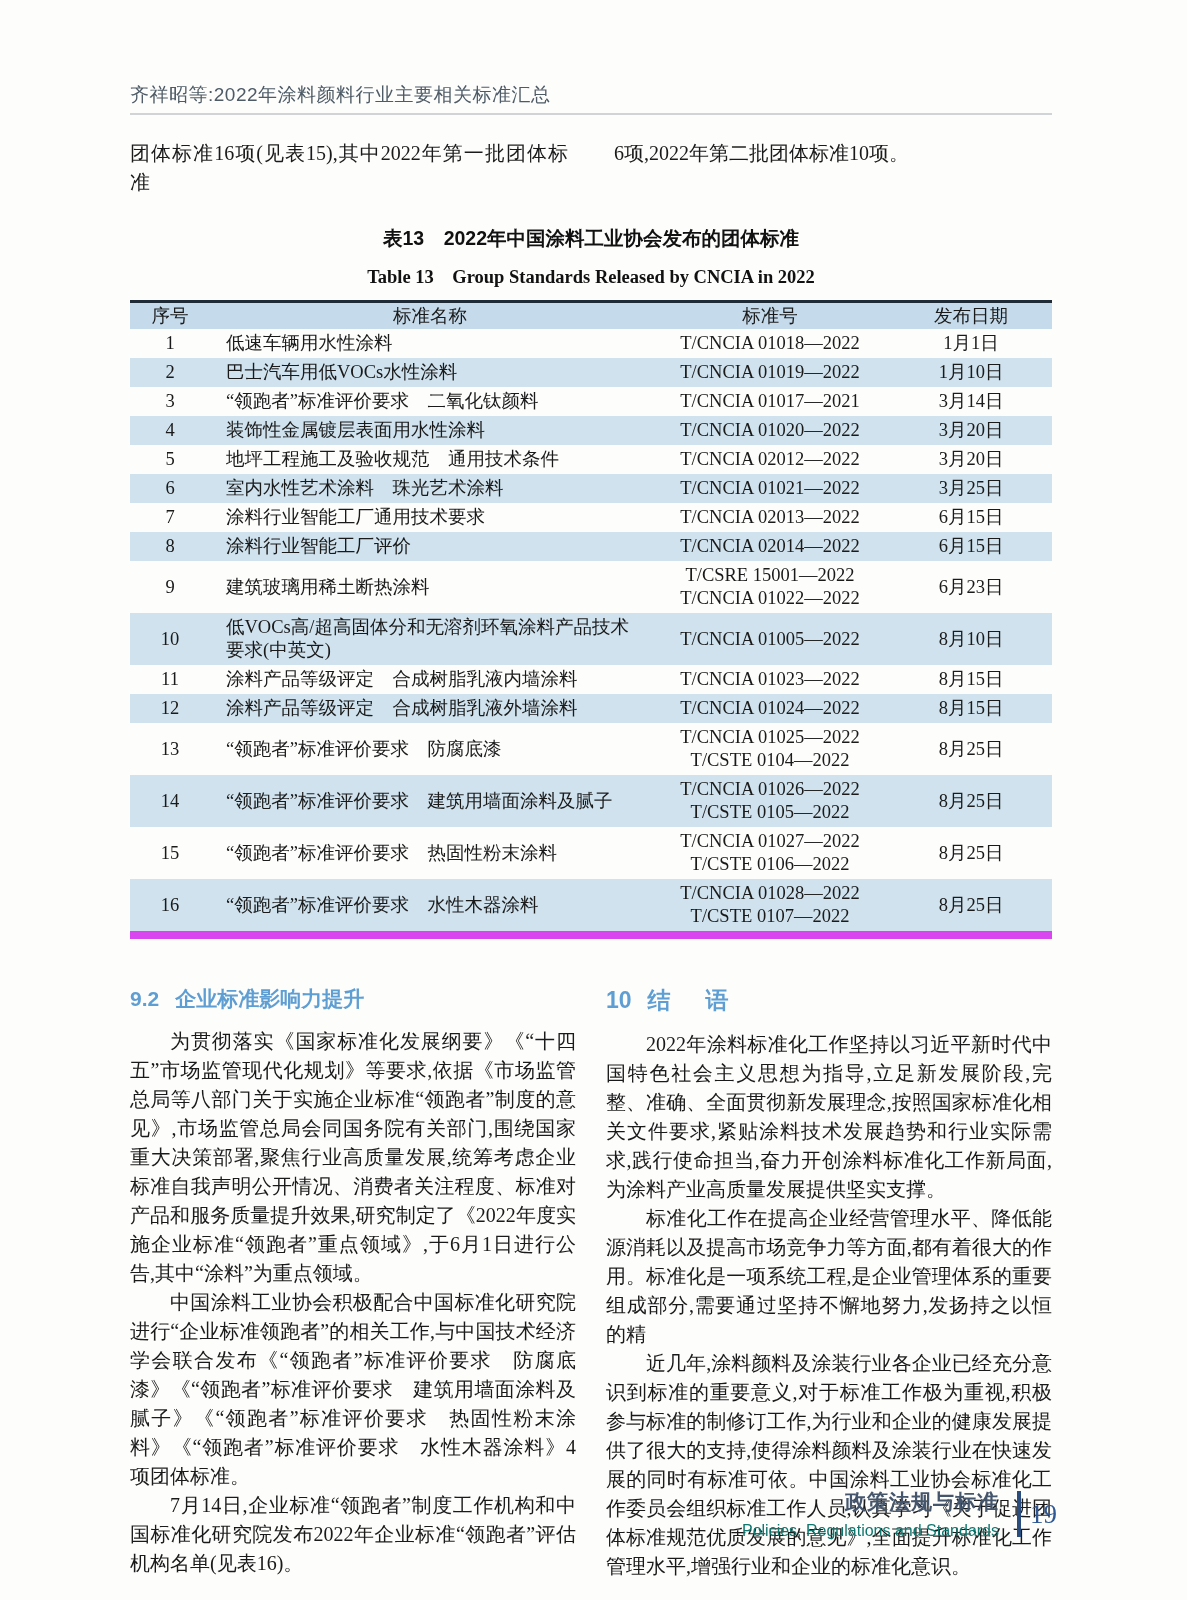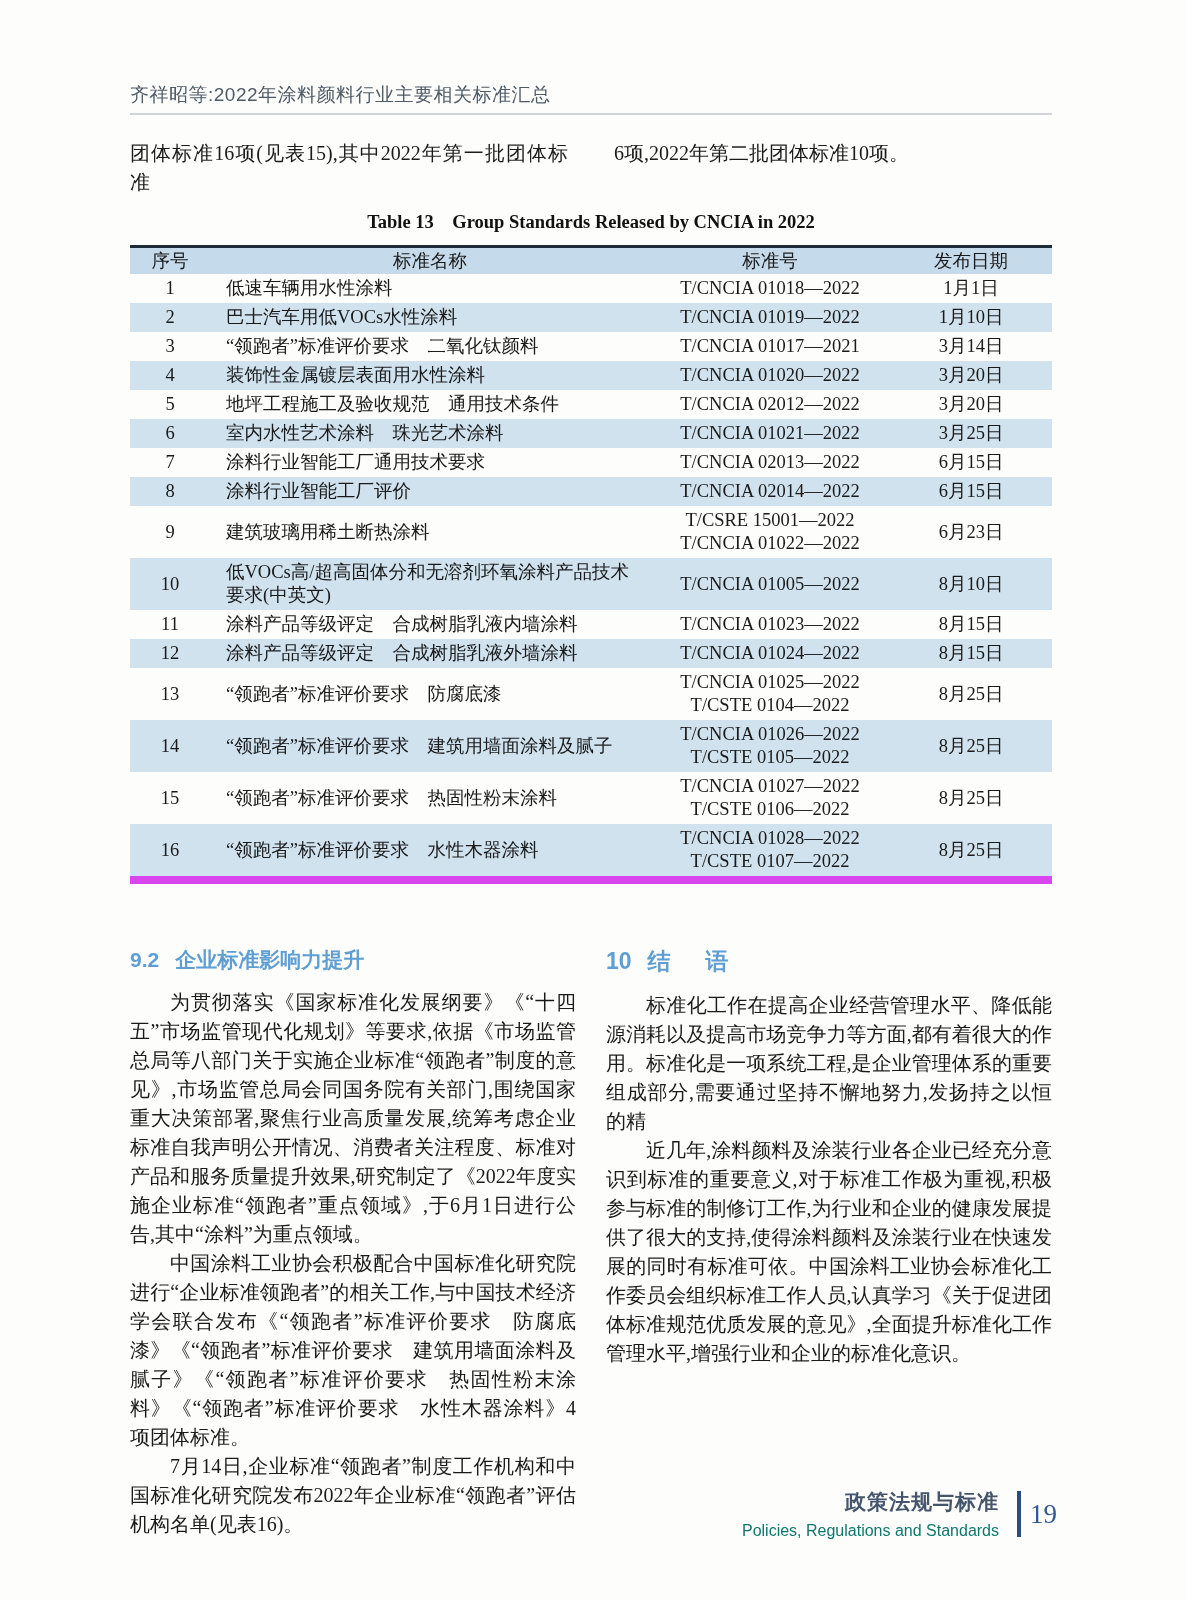--- a/index.html
+++ b/index.html
@@ -64,21 +64,21 @@
     padding: 3px 0;
     line-height: 23px;
     text-align: center;
     vertical-align: middle;
   }
   .std-table td.c-name { text-align: left; padding-left: 16px; padding-right: 8px; }
   .std-table td.c-code { white-space: pre-line; }
   .std-table tbody tr:nth-child(even) td { background: #cfe2ee; }
 
   
-  .body-cols { margin-top: 62px; display: flex; gap: 30px; }
+  .body-cols { margin-top: 46px; display: flex; gap: 30px; }
   .body-cols .col { flex: 1 1 0; }
   .sec-heading {
     font-family: "Liberation Sans", "DejaVu Sans", sans-serif;
     font-weight: bold;
     color: #5f9ed2;
     font-size: 21px;
     margin: 0 0 14px 0;
   }
   .sec-heading .sec-no { margin-right: 16px; }
   .sec-heading.big { font-size: 23px; }
@@ -112,20 +112,21 @@
     <div class="running-head">
       <span>齐祥昭等:2022年涂料颜料行业主要相关标准汇总</span>
     </div>
     <div class="head-rule"></div>
 
     <div class="intro">
       <div class="col">团体标准16项(见表15),其中2022年第一批团体标准</div>
       <div class="col">6项,2022年第二批团体标准10项。</div>
     </div>
 
+    <div class="tbl-title-cn">表13　2022年中国涂料工业协会发布的团体标准</div>
     <div class="tbl-title-en">Table 13　Group Standards Released by CNCIA in 2022</div>
 
     <table class="std-table">
       <colgroup>
         <col class="w-no">
           <col class="w-name">
           <col class="w-code">
           <col>
       </colgroup>
       <thead>
@@ -250,20 +251,21 @@
             <p class="para">为贯彻落实《国家标准化发展纲要》《“十四五”市场监管现代化规划》等要求,依据《市场监管总局等八部门关于实施企业标准“领跑者”制度的意见》,市场监管总局会同国务院有关部门,围绕国家重大决策部署,聚焦行业高质量发展,统筹考虑企业标准自我声明公开情况、消费者关注程度、标准对产品和服务质量提升效果,研究制定了《2022年度实施企业标准“领跑者”重点领域》,于6月1日进行公告,其中“涂料”为重点领域。</p>
             <p class="para">中国涂料工业协会积极配合中国标准化研究院进行“企业标准领跑者”的相关工作,与中国技术经济学会联合发布《“领跑者”标准评价要求　防腐底漆》《“领跑者”标准评价要求　建筑用墙面涂料及腻子》《“领跑者”标准评价要求　热固性粉末涂料》《“领跑者”标准评价要求　水性木器涂料》4项团体标准。</p>
             <p class="para">7月14日,企业标准“领跑者”制度工作机构和中国标准化研究院发布2022年企业标准“领跑者”评估机构名单(见表16)。</p>
           </div>
       </div>
       <div class="col">
         <div class="sec-heading big">
           <span class="sec-no">10</span><span class="sec-title">结　语</span>
         </div>
         <div>
+            <p class="para">2022年涂料标准化工作坚持以习近平新时代中国特色社会主义思想为指导,立足新发展阶段,完整、准确、全面贯彻新发展理念,按照国家标准化相关文件要求,紧贴涂料技术发展趋势和行业实际需求,践行使命担当,奋力开创涂料标准化工作新局面,为涂料产业高质量发展提供坚实支撑。</p>
             <p class="para">标准化工作在提高企业经营管理水平、降低能源消耗以及提高市场竞争力等方面,都有着很大的作用。标准化是一项系统工程,是企业管理体系的重要组成部分,需要通过坚持不懈地努力,发扬持之以恒的精</p>
             <p class="para">近几年,涂料颜料及涂装行业各企业已经充分意识到标准的重要意义,对于标准工作极为重视,积极参与标准的制修订工作,为行业和企业的健康发展提供了很大的支持,使得涂料颜料及涂装行业在快速发展的同时有标准可依。中国涂料工业协会标准化工作委员会组织标准工作人员,认真学习《关于促进团体标准规范优质发展的意见》,全面提升标准化工作管理水平,增强行业和企业的标准化意识。</p>
           </div>
       </div>
     </div>
 
   </div>
 
   <div class="footer">
     <div class="footer-text">

